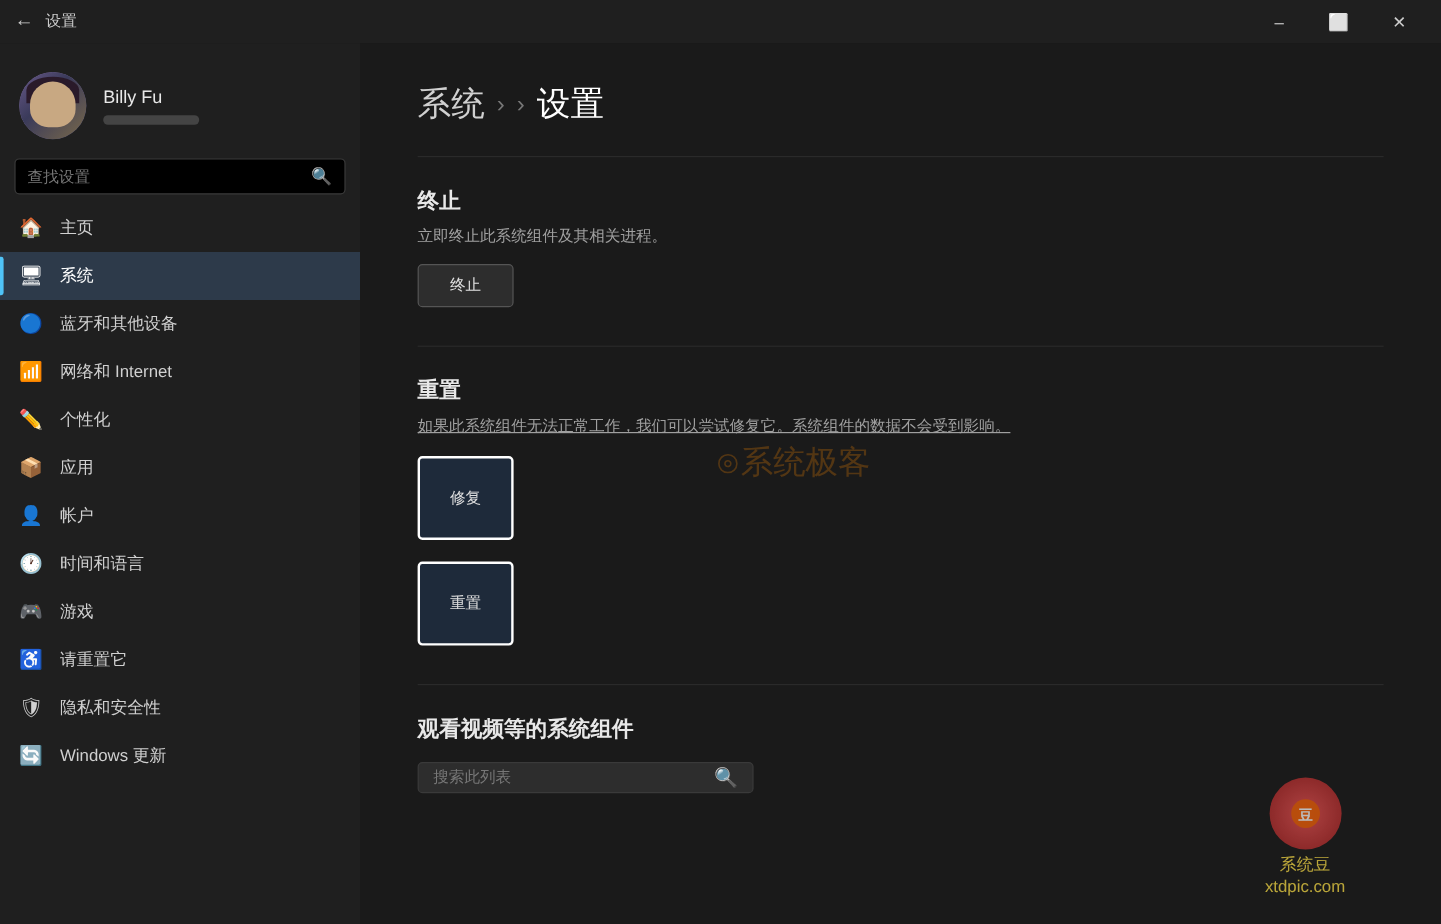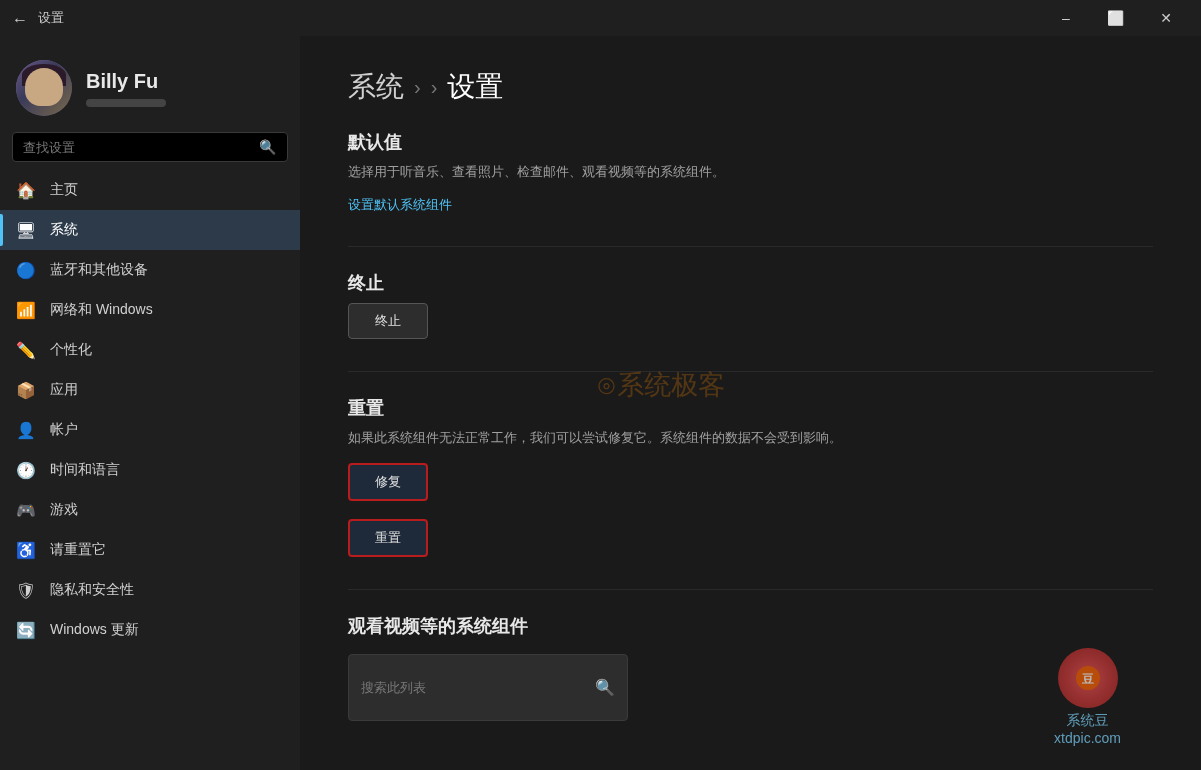--- a/index.html
+++ b/index.html
@@ -121,22 +121,22 @@
       background: #2a1a2a;
       border-radius: 50% 50% 0 0;
       position: absolute;
       top: 4px;
       left: 6px;
     }
     .user-info {
       flex: 1;
     }
     .user-name {
-      font-size: 20px;
-      font-weight: 700;
+      font-size: 15px;
+      font-weight: 400;
       color: #e8e8e8;
     }
     .user-sub {
       width: 80px;
       height: 8px;
       background: #444;
       border-radius: 4px;
       margin-top: 6px;
     }
 
@@ -267,52 +267,53 @@
       font-family: inherit;
       border-radius: 4px;
       cursor: pointer;
       border: 1px solid #555;
       background: #2d2d2d;
       color: #e0e0e0;
       min-width: 80px;
     }
     .btn-outlined {
       background: #1e2a3a;
-      border: 2px solid #b91c1c;
+      border: 2px solid #ffffff;
       color: #e0e0e0;
-      padding: 8px 24px;
+      padding: 24px 24px;
       font-size: 13px;
       font-family: inherit;
       border-radius: 4px;
       cursor: pointer;
       min-width: 80px;
     }
 
     
     .sub-desc {
       font-size: 13px;
       color: #a0a0a0;
       line-height: 1.6;
       margin-bottom: 14px;
+      text-decoration: underline;
     }
 
     
     .addon-section-title {
       font-size: 18px;
       font-weight: 600;
       color: #e8e8e8;
       margin-bottom: 16px;
     }
     .addon-search {
       display: flex;
       align-items: center;
       background: #2d2d2d;
       border: 1px solid #3a3a3a;
       border-radius: 4px;
-      padding: 23px 12px;
+      padding: 2px 12px;
       gap: 8px;
       width: 280px;
     }
     .addon-search-input {
       background: transparent;
       border: none;
       outline: none;
       color: #ccc;
       font-size: 13px;
       flex: 1;
@@ -335,21 +336,21 @@
       height: 60px;
       background: radial-gradient(circle, #e55, #a22);
       border-radius: 50%;
       display: flex;
       align-items: center;
       justify-content: center;
       margin-bottom: 4px;
     }
     .watermark-text {
       font-size: 14px;
-      color: #7dd3fc;
+      color: #fde047;
       white-space: nowrap;
     }
 
     
     .center-watermark {
       position: absolute;
       top: 50%;
       left: 55%;
       transform: translate(-50%, -50%);
       font-size: 27px;
@@ -402,21 +403,21 @@
     <div class="nav-item active">
       <span class="nav-icon">🖥</span>
       <span>系统</span>
     </div>
     <div class="nav-item">
       <span class="nav-icon">🔵</span>
       <span>蓝牙和其他设备</span>
     </div>
     <div class="nav-item">
       <span class="nav-icon">📶</span>
-      <span>网络和 Windows</span>
+      <span>网络和 Internet</span>
     </div>
     <div class="nav-item">
       <span class="nav-icon">✏️</span>
       <span>个性化</span>
     </div>
     <div class="nav-item">
       <span class="nav-icon">📦</span>
       <span>应用</span>
     </div>
     <div class="nav-item">
@@ -448,30 +449,26 @@
 
   <div class="content">
 
     <div class="breadcrumb">
       <span class="breadcrumb-item">系统</span>
       <span class="breadcrumb-sep">›</span>
       <span class="breadcrumb-sep">›</span>
       <span class="breadcrumb-current">设置</span>
     </div>
 
-    <div class="section">
-      <div class="section-title">默认值</div>
-      <div class="section-desc">选择用于听音乐、查看照片、检查邮件、观看视频等的系统组件。</div>
-      <a class="link">设置默认系统组件</a>
-    </div>
 
     <div class="divider"></div>
 
     <div class="section">
       <div class="section-title">终止</div>
+      <div class="section-desc">立即终止此系统组件及其相关进程。</div>
       <button class="btn">终止</button>
     </div>
 
     <div class="divider"></div>
 
     <div class="section">
       <div class="section-title">重置</div>
       <div class="sub-desc">如果此系统组件无法正常工作，我们可以尝试修复它。系统组件的数据不会受到影响。</div>
       <button class="btn-outlined">修复</button>
       <br><br>

